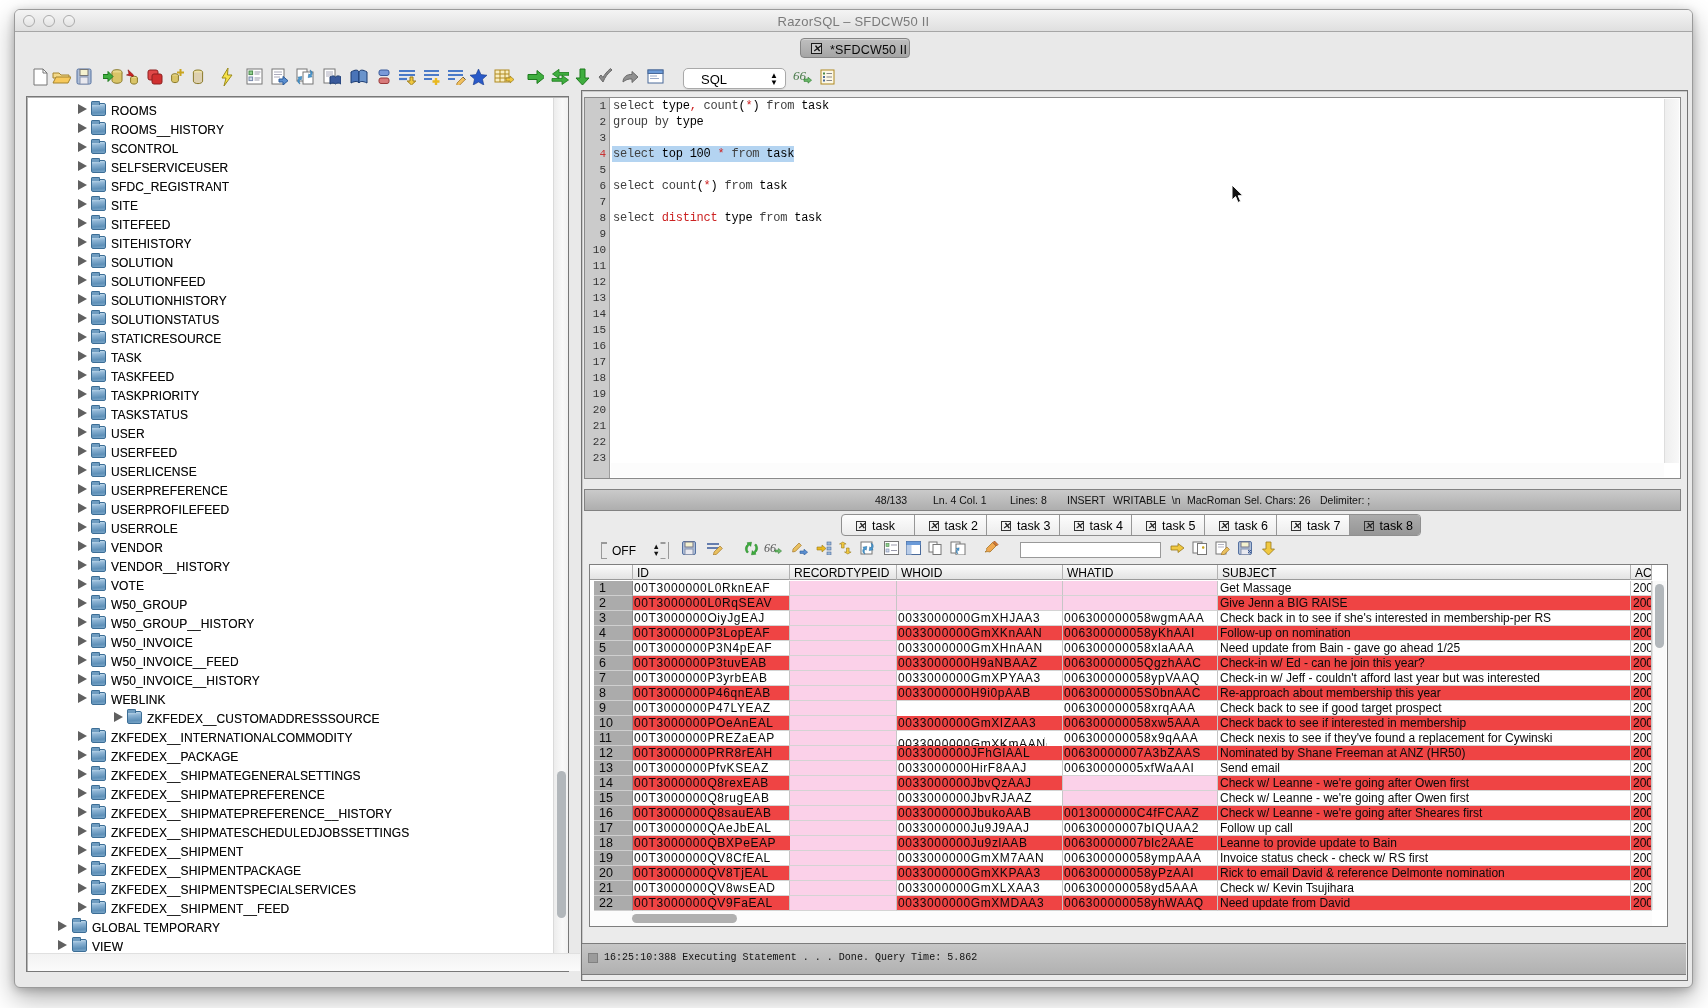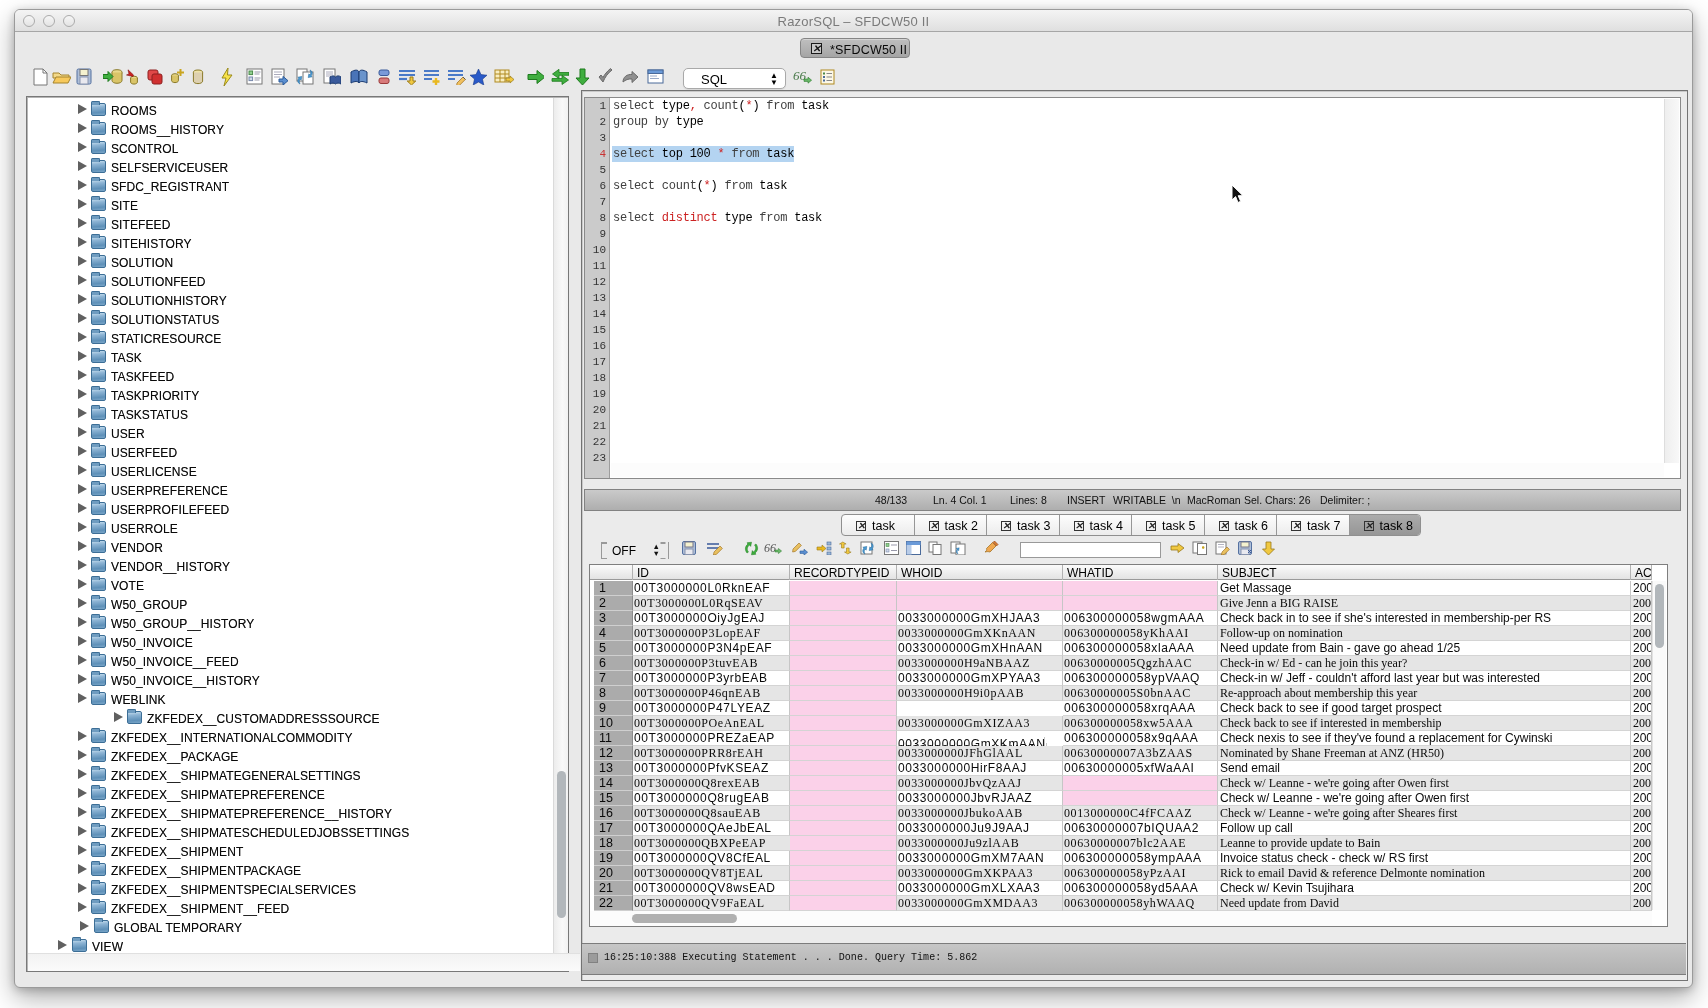--- a/index.html
+++ b/index.html
@@ -66,21 +66,21 @@
 #rsearch{left:438px;top:451px;width:141px;height:16px;background:#fff;border:1px solid #999;position:absolute;}
 
 #tblp{left:7px;top:473px;width:1079px;height:363px;background:#fff;border:1px solid #7e7e7e;position:absolute;}
 #thead{left:0;top:0;height:15px;width:1062px;background:linear-gradient(#fbfbfb,#e3e3e3);border-bottom:1px solid #9a9a9a;position:absolute;}
 .hc{position:absolute;top:0;height:15px;border-right:1px solid #b2b2b2;font-size:12px;color:#000;padding:1px 0 0 4px;}
 .drow{position:absolute;left:0;height:15px;width:1062px;}
 .dc{position:absolute;top:0;height:15px;border-right:1px solid #c6c6c6;border-bottom:1px solid #d4d4d4;
 font-size:12px;color:#0a0a0a;padding:1px 0 0 2px;white-space:nowrap;overflow:hidden;line-height:13px;}
 .dc.num{background:#ababab;border-right:1px solid #8c8c8c;border-bottom:1px solid #cfcfcf;font-size:12.5px;padding-left:5px;}
 .dc.pink{background:#fbd1e9;}
-.dc.alt{background:#e5e5e5;font-family:Liberation Serif, serif;}
+.dc.alt{background:#ef4444;}
 .dc.id{letter-spacing:.6px;padding-left:1px;}
 #tvsb2{position:absolute;right:1px;top:16px;width:14px;bottom:16px;background:#fafafa;border-left:1px solid #e2e2e2;}
 #tvth2{position:absolute;left:2px;top:3px;width:9px;height:64px;background:#b2b7bb;border-radius:5px;}
 #thsb2{position:absolute;left:0;bottom:0;height:15px;width:1062px;background:#fcfcfc;}
 #thth2{position:absolute;left:42px;top:3px;width:105px;height:9px;background:#b0b0b0;border-radius:5px;}
 
 #bstat{left:0px;top:852px;width:1104px;height:32px;background:linear-gradient(#c6c6c6,#b1b1b1);border-top:1px solid #7c7c7c;border-bottom:1px solid #7c7c7c;position:absolute;}
 #bstat .sq{position:absolute;left:6px;top:9px;width:10px;height:10px;background:#9b9b9b;border:1px solid #818181;}
 #bstat .t{position:absolute;left:22px;top:8px;font-family:"Liberation Mono",monospace;font-size:10px;letter-spacing:0.02px;color:#111;}
 </style></head>
@@ -310,21 +310,21 @@
 <div class="trow" style="left:0;top:781px;width:527px;padding-left:8px;">
           <i class="tri" style="left:50px;"></i>
           <i class="fold" style="left:63px;"></i>
           <span class="tlabel" style="left:83px;">ZKFEDEX__SHIPMENTSPECIALSERVICES</span>
         </div>
 <div class="trow" style="left:0;top:800px;width:527px;">
           <i class="tri" style="left:50px;"></i>
           <i class="fold" style="left:63px;"></i>
           <span class="tlabel" style="left:83px;">ZKFEDEX__SHIPMENT__FEED</span>
         </div>
-<div class="trow" style="left:0;top:819px;width:527px;margin-left:22px;">
+<div class="trow" style="left:0;top:819px;width:527px;">
           <i class="tri" style="left:30px;"></i>
           <i class="fold" style="left:44px;"></i>
           <span class="tlabel" style="left:64px;">GLOBAL TEMPORARY</span>
         </div>
 <div class="trow" style="left:0;top:838px;width:527px;">
           <i class="tri" style="left:30px;"></i>
           <i class="fold" style="left:44px;"></i>
           <span class="tlabel" style="left:64px;">VIEW</span>
         </div>
       </div>

